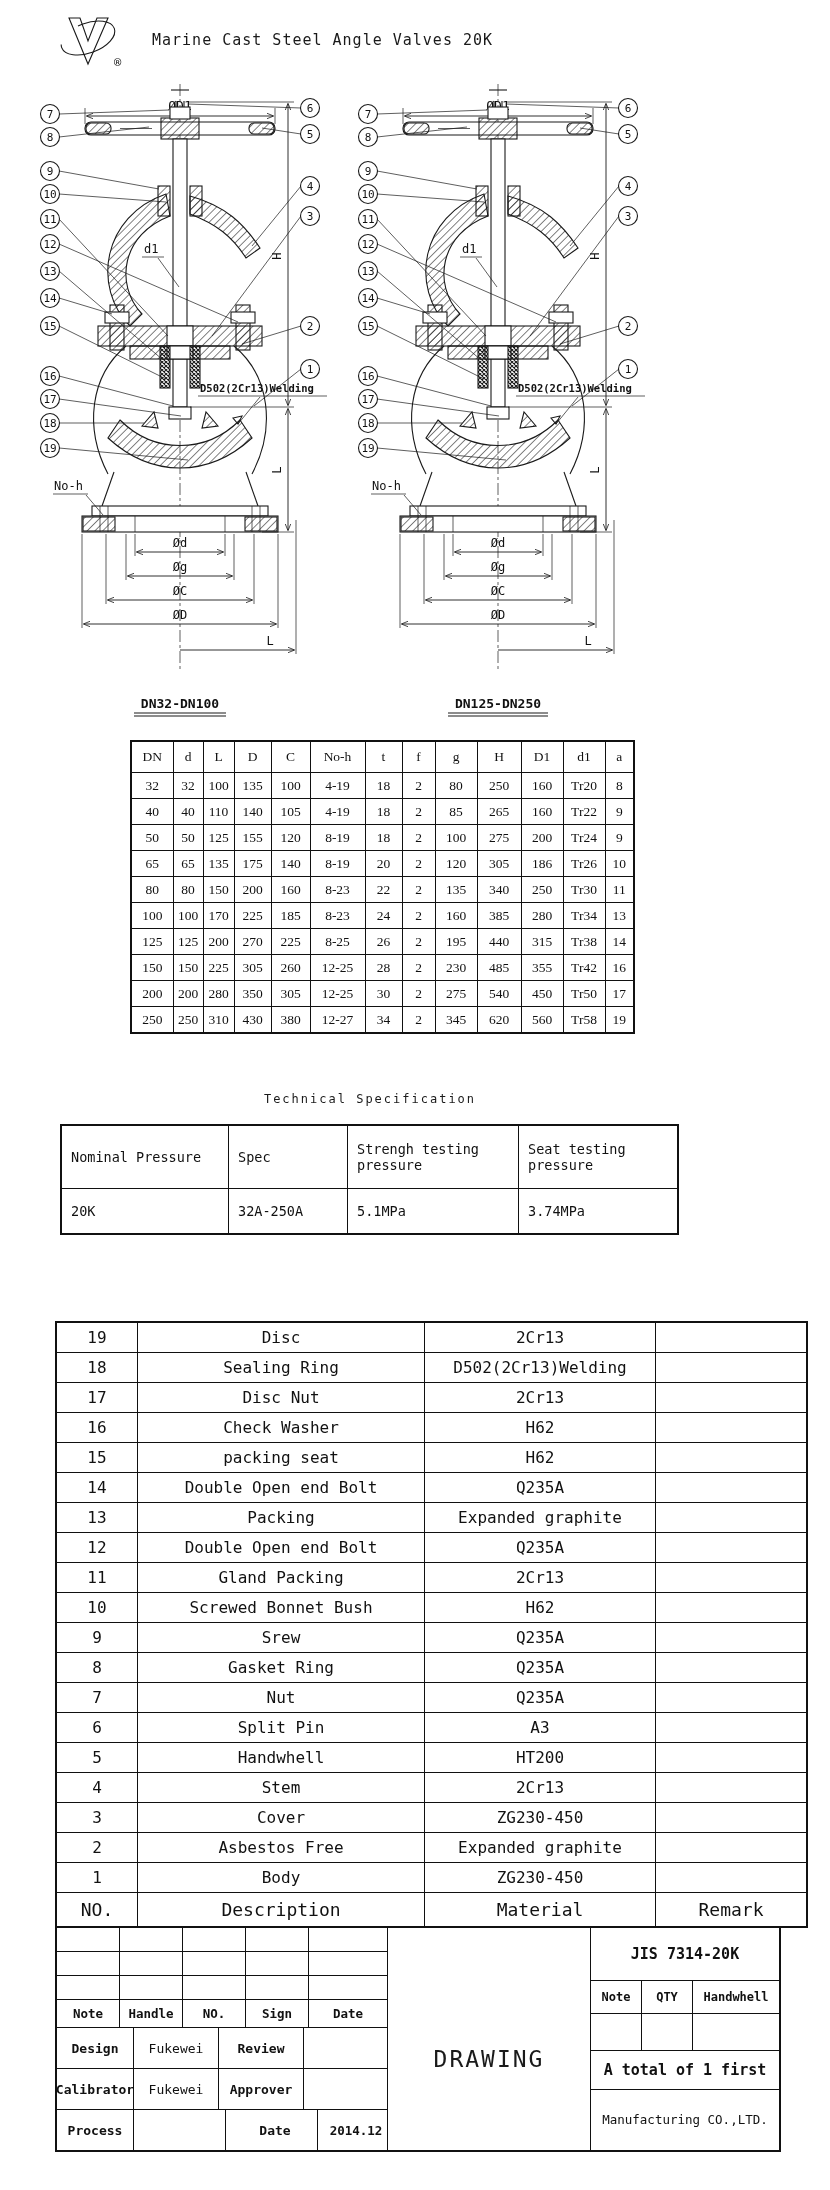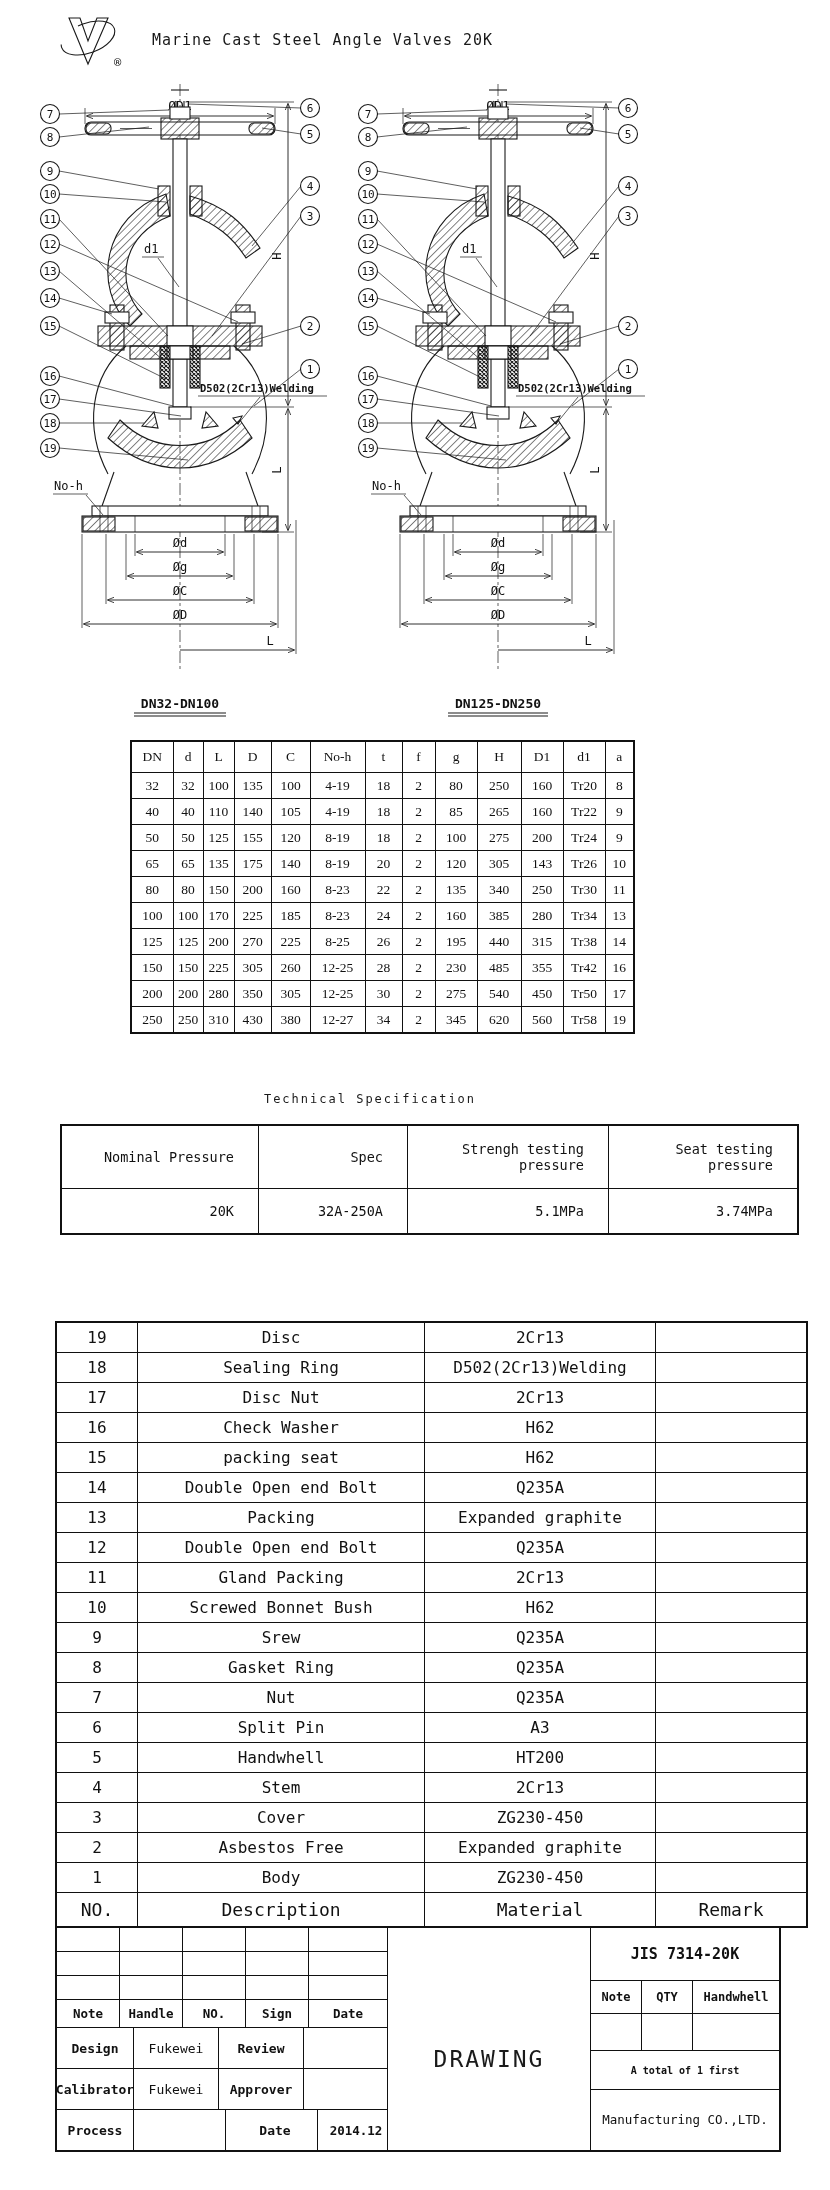--- a/index.html
+++ b/index.html
@@ -32,21 +32,21 @@
   table{border-collapse:collapse;}
   .dim-table{margin:16px 0 0 130px;font-family:"Liberation Serif",serif;font-size:13.5px;border:2px solid #111;}
   .dim-table th,.dim-table td{border:1px solid #111;text-align:center;font-weight:normal;padding:0 2px;}
   .dim-table th{height:30px;}
   .dim-table td{height:25px;}
 
   
   .spec-title{width:740px;margin-top:58px;text-align:center;font-family:"DejaVu Sans Mono",monospace;
               font-size:12px;letter-spacing:2px;color:#1a1a1a;}
   .spec-table{margin:18px 0 0 60px;font-family:"DejaVu Sans Mono",monospace;font-size:13.5px;border:2px solid #111;}
-  .spec-table th,.spec-table td{border:1.5px solid #111;text-align:right;font-weight:normal;padding:0 24px;}
+  .spec-table th,.spec-table td{border:1.5px solid #111;text-align:left;font-weight:normal;padding:0 9px;}
   .spec-table th{height:62px;}
   .spec-table td{height:44px;}
   .spec-table th:nth-child(1){width:148px;}
   .spec-table th:nth-child(2){width:100px;}
   .spec-table th:nth-child(3){width:152px;}
   .spec-table th:nth-child(4){width:140px;}
 
   
   .parts-table{margin:86px 0 0 55px;font-family:"DejaVu Sans Mono",monospace;font-size:16px;border:2px solid #111;}
   .parts-table td{border:1px solid #111;text-align:center;height:29px;padding:0 4px;}
@@ -78,21 +78,21 @@
   .tb-mid .dwg{font-size:23px;letter-spacing:2px;color:#1a1a1a;margin-top:40px;}
   .tb-right{flex:1;display:flex;flex-direction:column;}
   .tbr-row{border-bottom:1px solid #111;display:flex;align-items:center;justify-content:center;}
   .tbr-jis{height:52px;font-weight:bold;font-size:15px;}
   .tbr-nqp{height:32px;font-weight:bold;font-size:12px;}
   .tbr-nqp>div,.tbr-empty>div{border-right:1px solid #111;height:100%;display:flex;align-items:center;justify-content:center;}
   .tbr-nqp>div:nth-child(1),.tbr-empty>div:nth-child(1){width:50px;}
   .tbr-nqp>div:nth-child(2),.tbr-empty>div:nth-child(2){width:50px;}
   .tbr-nqp>div:last-child,.tbr-empty>div:last-child{flex:1;border-right:none;}
   .tbr-empty{height:36px;}
-  .tbr-total{height:38px;font-weight:bold;font-size:10px;}
+  .tbr-total{height:38px;font-weight:bold;font-size:15px;}
   .tbr-co{flex:1;border-bottom:none;flex-direction:column;font-size:12.5px;line-height:1.6;}
 </style>
 </head>
 <body>
 
 <svg style="position:absolute;width:0;height:0" aria-hidden="true">
   <defs>
     <pattern id="hatch" patternUnits="userSpaceOnUse" width="5.5" height="5.5" patternTransform="rotate(45)">
       <line x1="0" y1="0" x2="0" y2="5.5" stroke="#222" stroke-width="1"></line>
     </pattern>
@@ -437,21 +437,21 @@
         <td>65</td>
         <td>65</td>
         <td>135</td>
         <td>175</td>
         <td>140</td>
         <td>8-19</td>
         <td>20</td>
         <td>2</td>
         <td>120</td>
         <td>305</td>
-        <td>143</td>
+        <td>186</td>
         <td>Tr26</td>
         <td>10</td>
       </tr>
         <tr>
         <td>80</td>
         <td>80</td>
         <td>150</td>
         <td>200</td>
         <td>160</td>
         <td>8-23</td>

